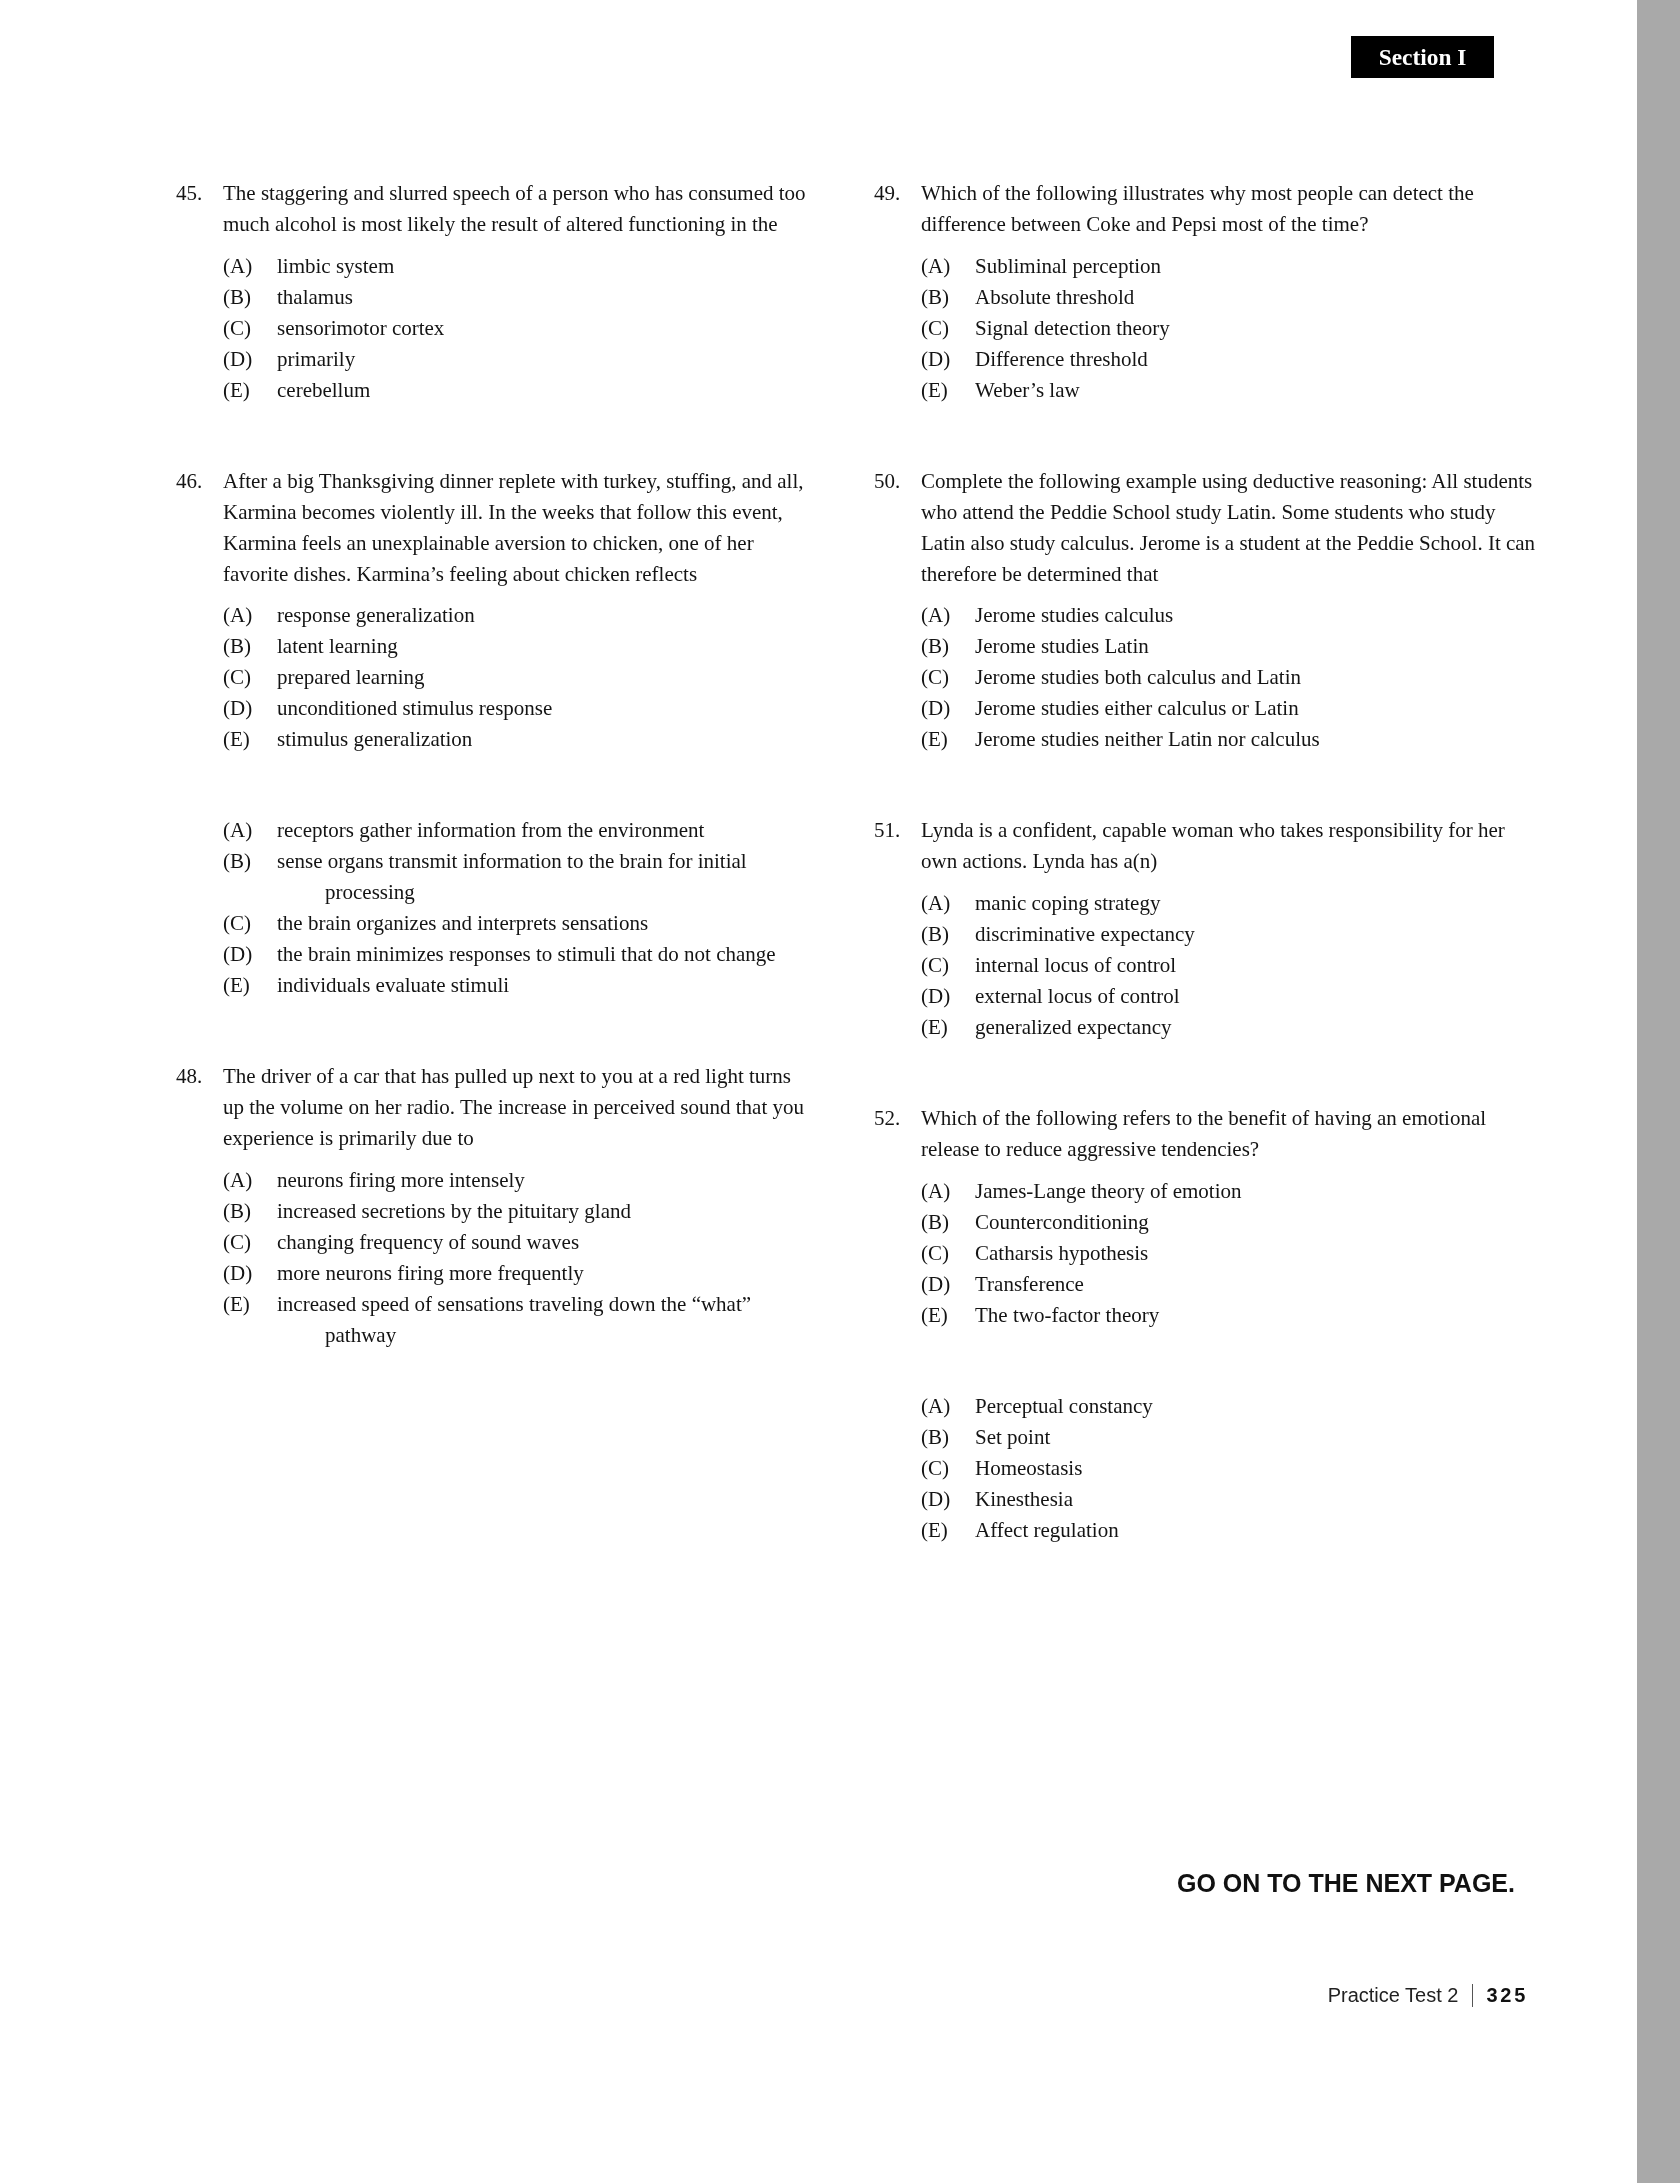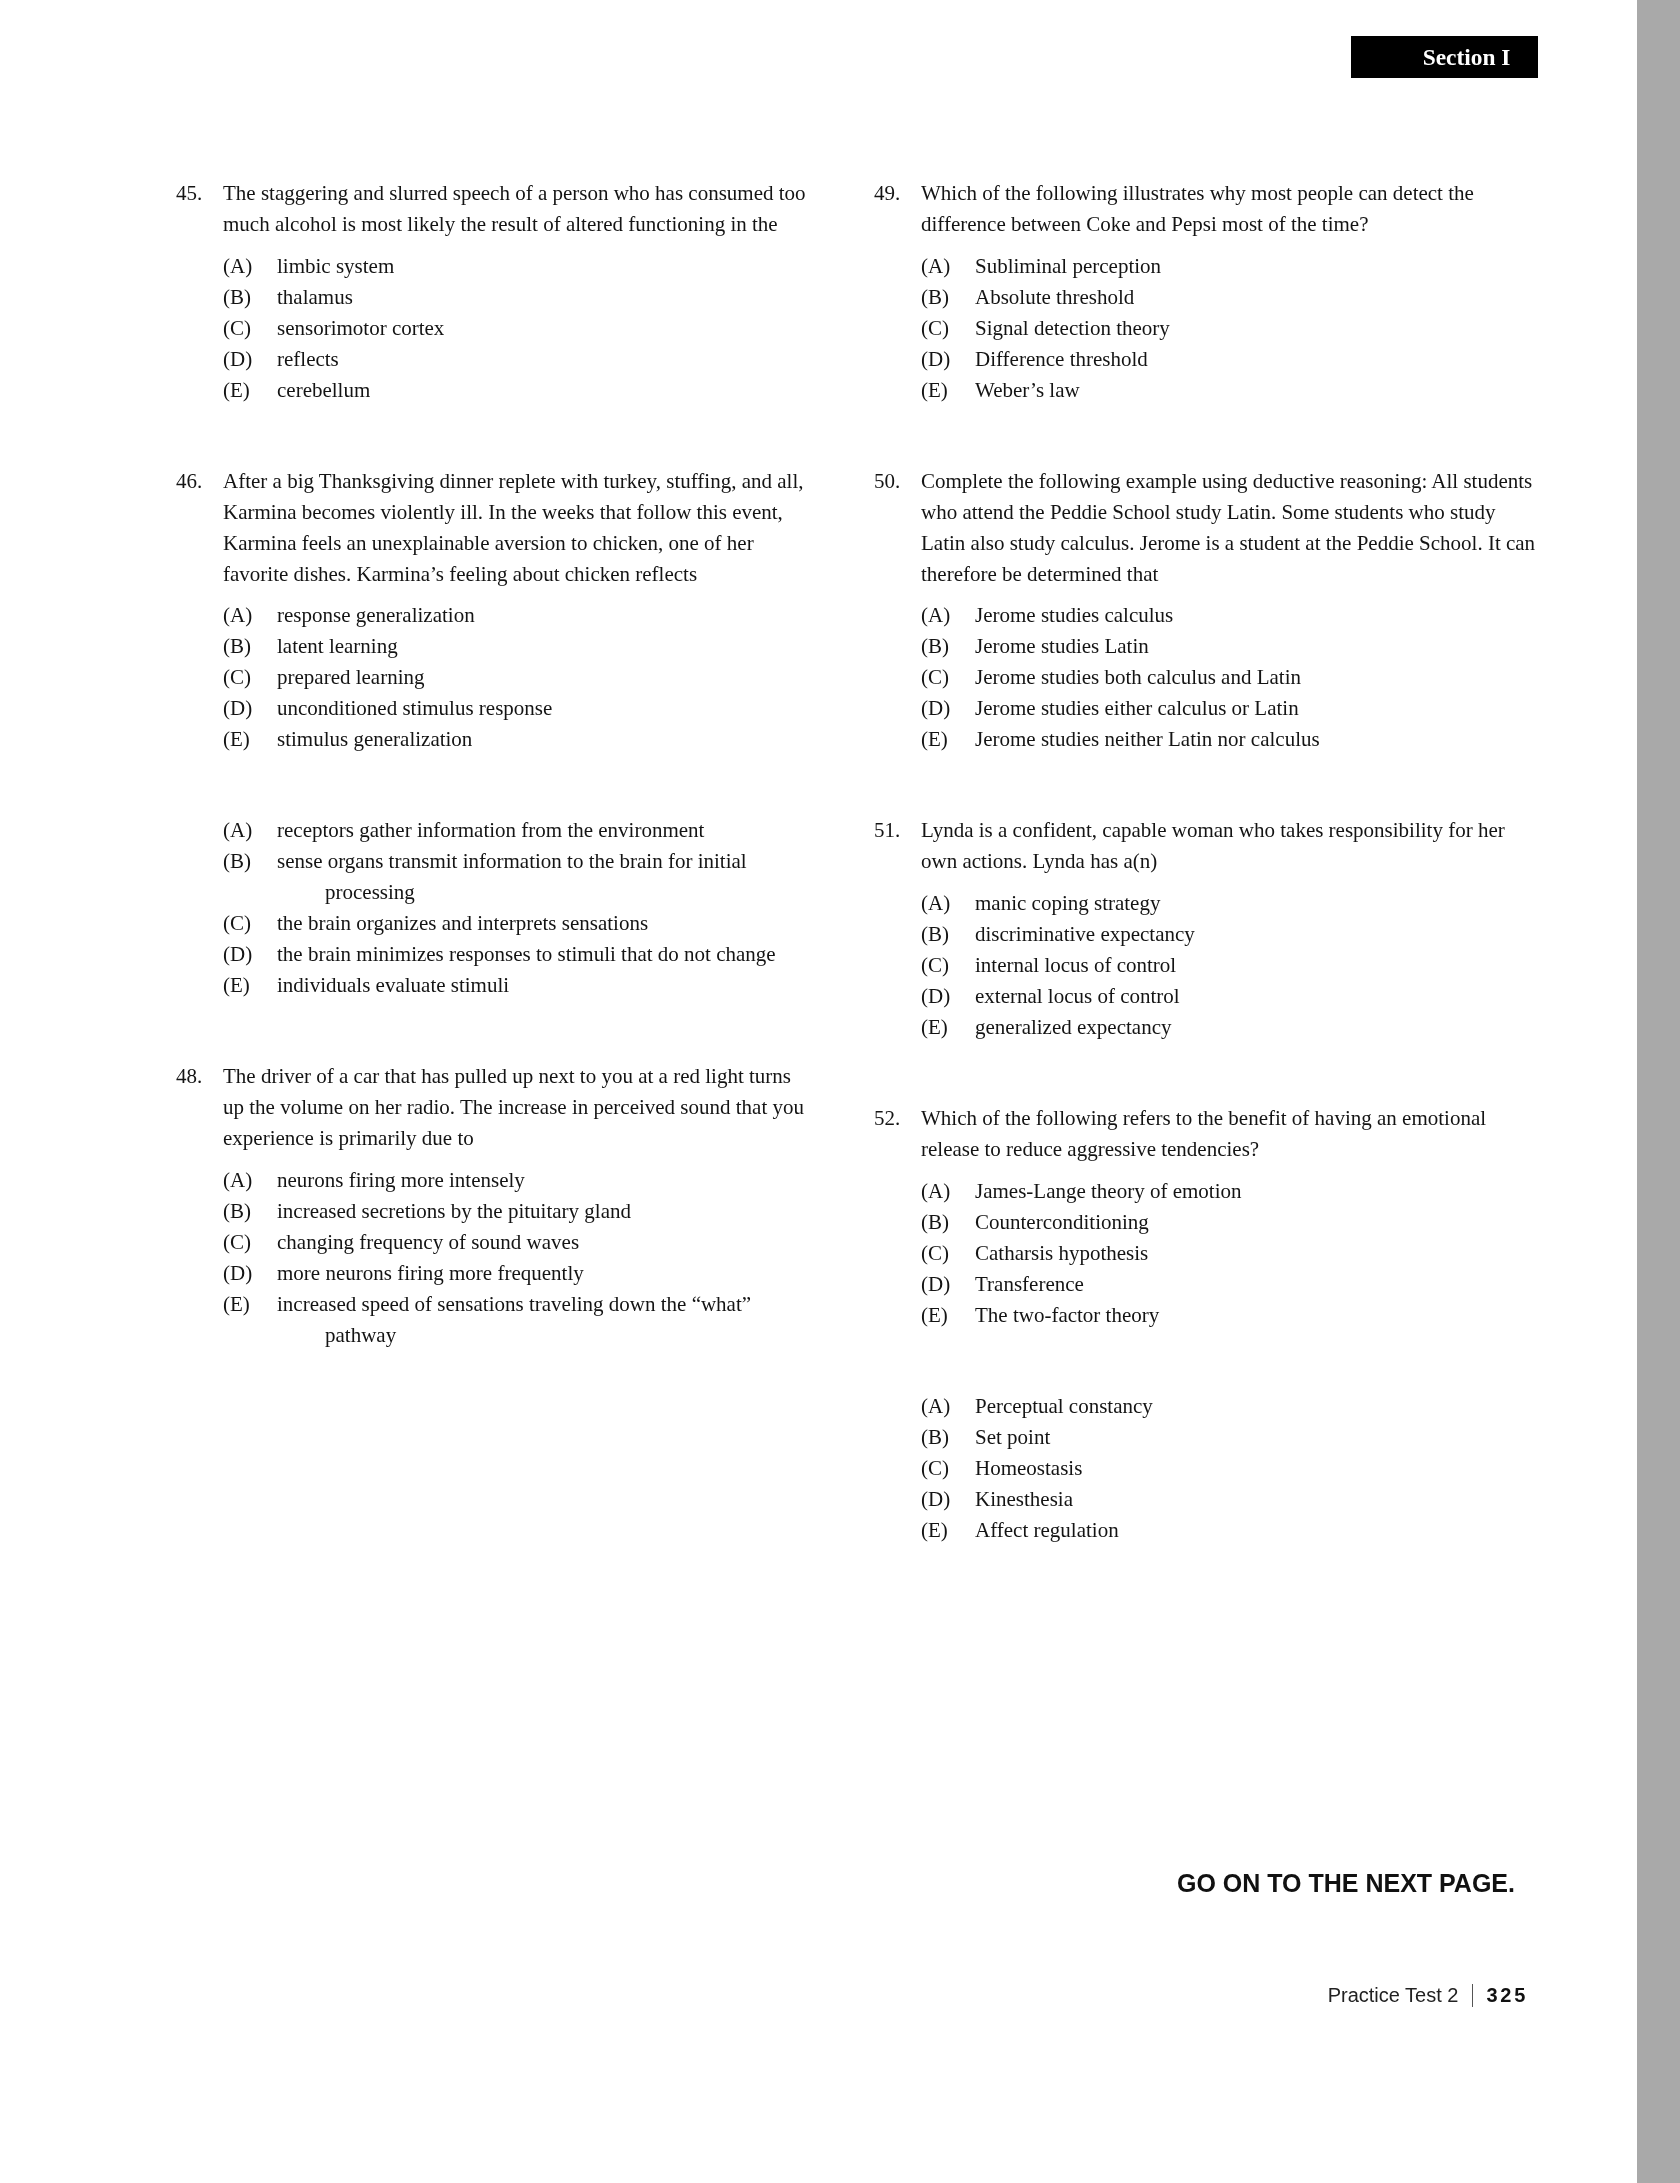--- a/index.html
+++ b/index.html
@@ -30,21 +30,20 @@
     width: 143px;
     height: 42px;
     background: #000000;
     color: #ffffff;
     display: flex;
     align-items: center;
     justify-content: center;
     font-weight: bold;
     font-size: 23.4px;
     font-family: "Liberation Serif", serif;
-    padding-left: 44px;
   }
 
   
   .columns {
     position: absolute;
     top: 178px;
     left: 176px;
     display: flex;
   }
   .col { display: block; }
@@ -118,21 +117,21 @@
           <div class="choice">
     <span class="c-letter">(B)</span>
     <span class="c-text">thalamus</span>
   </div>
           <div class="choice">
     <span class="c-letter">(C)</span>
     <span class="c-text">sensorimotor cortex</span>
   </div>
           <div class="choice">
     <span class="c-letter">(D)</span>
-    <span class="c-text">reflects</span>
+    <span class="c-text">primarily</span>
   </div>
           <div class="choice">
     <span class="c-letter">(E)</span>
     <span class="c-text">cerebellum</span>
   </div>
         </div>
   </div>
       <div class="question">
     <div class="q-row">
       <span class="q-num">46.</span>

